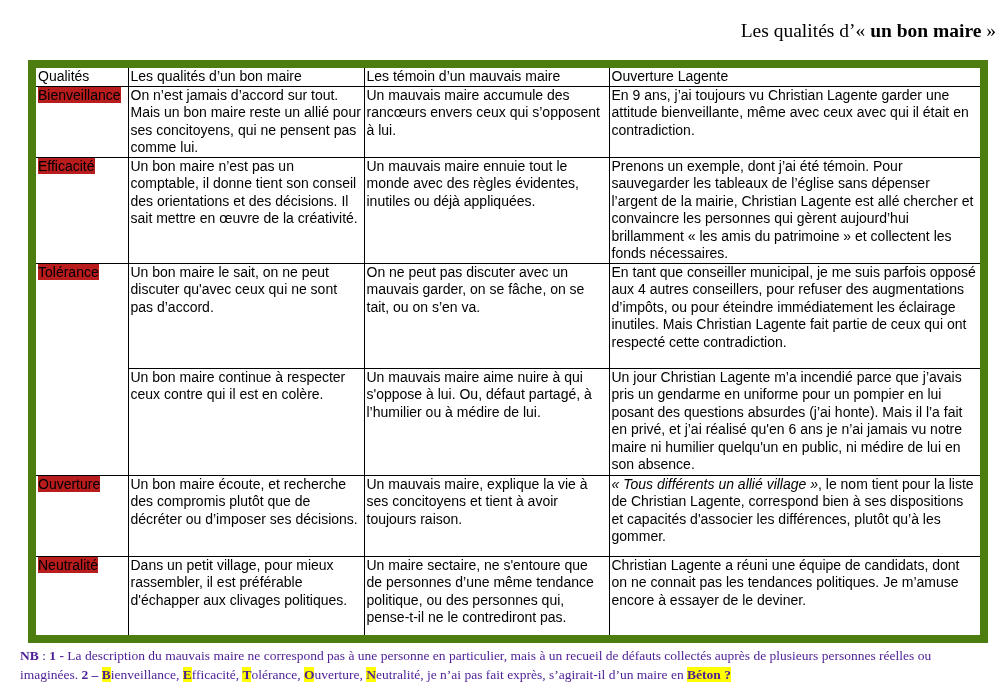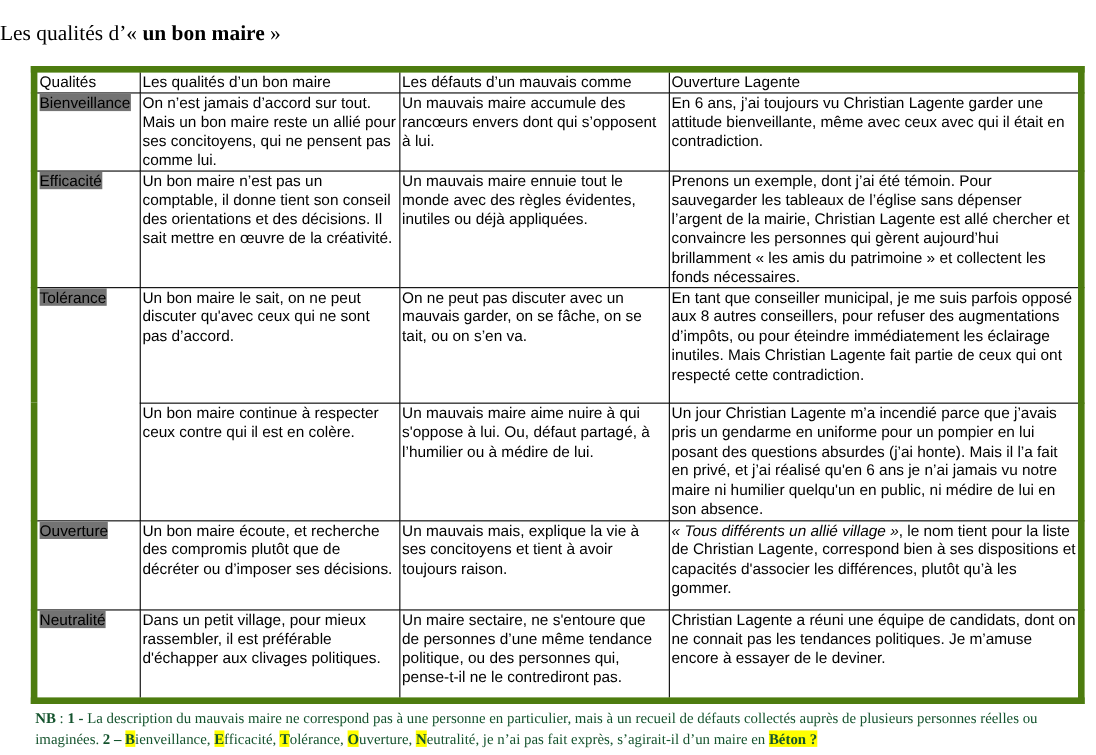--- a/index.html
+++ b/index.html
@@ -10,32 +10,32 @@
   }
   .page {
     position: relative;
     width: 996px;
     height: 686px;
     background: #ffffff;
     overflow: hidden;
   }
   .doc-title {
     margin: 18px 0 0 0;
-    text-align: left;
+    text-align: right;
     font-family: "Liberation Serif", serif;
     font-size: 19.5px;
     line-height: 26px;
     color: #000000;
   }
   table.qualities {
     border-collapse: collapse;
     table-layout: fixed;
     margin: 16px 0 0 28px;
     width: 952px;
-    border: 6px solid #4d7c0f;
+    border: 8px solid #4d7c0f;
     font-family: "Liberation Sans", sans-serif;
     font-size: 14px;
     line-height: 17.5px;
     color: #000000;
   }
   table.qualities td, table.qualities th {
     border: 1px solid #000000;
     vertical-align: top;
     text-align: left;
     font-weight: normal;
@@ -50,84 +50,84 @@
   tr.r0   { height: 70px; }
   tr.r1   { height: 106px; margin-left: 44px; }
   tr.r2   { height: 105px; margin-left: 12px; }
   tr.r3   { height: 107px; }
   tr.r4   { height: 81px; }
   tr.r5   { height: 83px; margin-left: 27px; }
   .hl {
     background: #ffff00;
   }
   .row-label {
-    background: #737373;
+    background: #b91c1c;
   }
   .footnote {
-    margin: 4px 0 0 32px;
+    margin: 4px 0 0 20px;
     width: 952px;
     font-family: "Liberation Serif", serif;
     font-size: 13.5px;
     line-height: 18.5px;
-    color: #14532d;
+    color: #4c1d95;
   }
 </style>
 </head>
 <body>
 
 <div class="page">
 
   <div class="doc-title"><span>Les qualités d’« </span><span style="font-weight: bold;">un bon maire</span><span> »</span></div>
 
   <table class="qualities">
     <colgroup>
       <col class="c-label">
         <col class="c-good">
         <col class="c-bad">
         <col class="c-lagente">
     </colgroup>
     <tbody>
       <tr class="hdr">
         <td>Qualités</td>
         <td>Les qualités d’un bon maire</td>
-        <td>Les défauts d’un mauvais comme</td>
+        <td>Les témoin d’un mauvais maire</td>
         <td>Ouverture Lagente</td>
       </tr>
 
       <tr class="r0">
         <td><span class="row-label">Bienveillance</span></td>
         <td>On n’est jamais d’accord sur tout. Mais un bon maire reste un allié pour ses concitoyens, qui ne pensent pas comme lui.</td>
-        <td>Un mauvais maire accumule des rancœurs envers dont qui s’opposent à lui.</td>
-        <td>En 6 ans, j’ai toujours vu Christian Lagente garder une attitude bienveillante, même avec ceux avec qui il était en contradiction.</td>
+        <td>Un mauvais maire accumule des rancœurs envers ceux qui s’opposent à lui.</td>
+        <td>En 9 ans, j’ai toujours vu Christian Lagente garder une attitude bienveillante, même avec ceux avec qui il était en contradiction.</td>
       </tr>
 
       <tr class="r1">
         <td><span class="row-label">Efficacité</span></td>
         <td>Un bon maire n’est pas un comptable, il donne tient son conseil des orientations et des décisions. Il sait mettre en œuvre de la créativité.</td>
         <td>Un mauvais maire ennuie tout le monde avec des règles évidentes, inutiles ou déjà appliquées.</td>
         <td>Prenons un exemple, dont j’ai été témoin. Pour sauvegarder les tableaux de l’église sans dépenser l’argent de la mairie, Christian Lagente est allé chercher et convaincre les personnes qui gèrent aujourd’hui brillamment « les amis du patrimoine » et collectent les fonds nécessaires.</td>
       </tr>
 
       <tr class="r2">
         <td rowspan="2"><span class="row-label">Tolérance</span></td>
         <td>Un bon maire le sait, on ne peut discuter qu'avec ceux qui ne sont pas d’accord.</td>
         <td>On ne peut pas discuter avec un mauvais garder, on se fâche,  on se tait, ou on s’en va.</td>
-        <td>En tant que conseiller municipal, je me suis parfois opposé aux 8 autres conseillers, pour refuser des augmentations d’impôts, ou pour éteindre immédiatement les éclairage inutiles. Mais Christian Lagente fait partie de ceux qui ont respecté cette contradiction.</td>
+        <td>En tant que conseiller municipal, je me suis parfois opposé aux 4 autres conseillers, pour refuser des augmentations d’impôts, ou pour éteindre immédiatement les éclairage inutiles. Mais Christian Lagente fait partie de ceux qui ont respecté cette contradiction.</td>
       </tr>
 
       <tr class="r3">
         <td>Un bon maire continue à respecter ceux contre qui il est en colère.</td>
         <td>Un mauvais maire aime nuire à qui s'oppose à lui. Ou, défaut partagé, à l’humilier ou à médire de lui.</td>
         <td>Un jour Christian Lagente m’a incendié parce que j’avais pris un gendarme en uniforme pour un pompier en lui posant des questions absurdes (j’ai honte). Mais il l’a fait en privé, et j’ai réalisé qu'en 6 ans je n’ai jamais vu notre maire ni humilier quelqu'un en public, ni médire de lui en son absence.</td>
       </tr>
 
       <tr class="r4">
         <td><span class="row-label">Ouverture</span></td>
         <td>Un bon maire écoute, et recherche des compromis plutôt que de décréter ou d’imposer ses décisions.</td>
-        <td>Un mauvais mais, explique la vie à ses concitoyens et tient à avoir toujours raison.</td>
+        <td>Un mauvais maire, explique la vie à ses concitoyens et tient à avoir toujours raison.</td>
         <td><span style="font-style: italic;">« Tous différents un allié village »</span><span>, le nom tient pour la liste de Christian Lagente, correspond bien à ses dispositions et capacités d'associer les différences, plutôt qu’à les gommer.</span></td>
       </tr>
 
       <tr class="r5">
         <td><span class="row-label">Neutralité</span></td>
         <td>Dans un petit village, pour mieux rassembler, il est préférable d'échapper aux clivages politiques.</td>
         <td>Un maire sectaire, ne s'entoure que de personnes d’une même tendance politique, ou des personnes qui, pense-t-il ne le contrediront pas.</td>
         <td>Christian Lagente a réuni une équipe de candidats, dont on ne connait pas les tendances politiques. Je m’amuse encore à essayer de le deviner.</td>
       </tr>
     </tbody>

